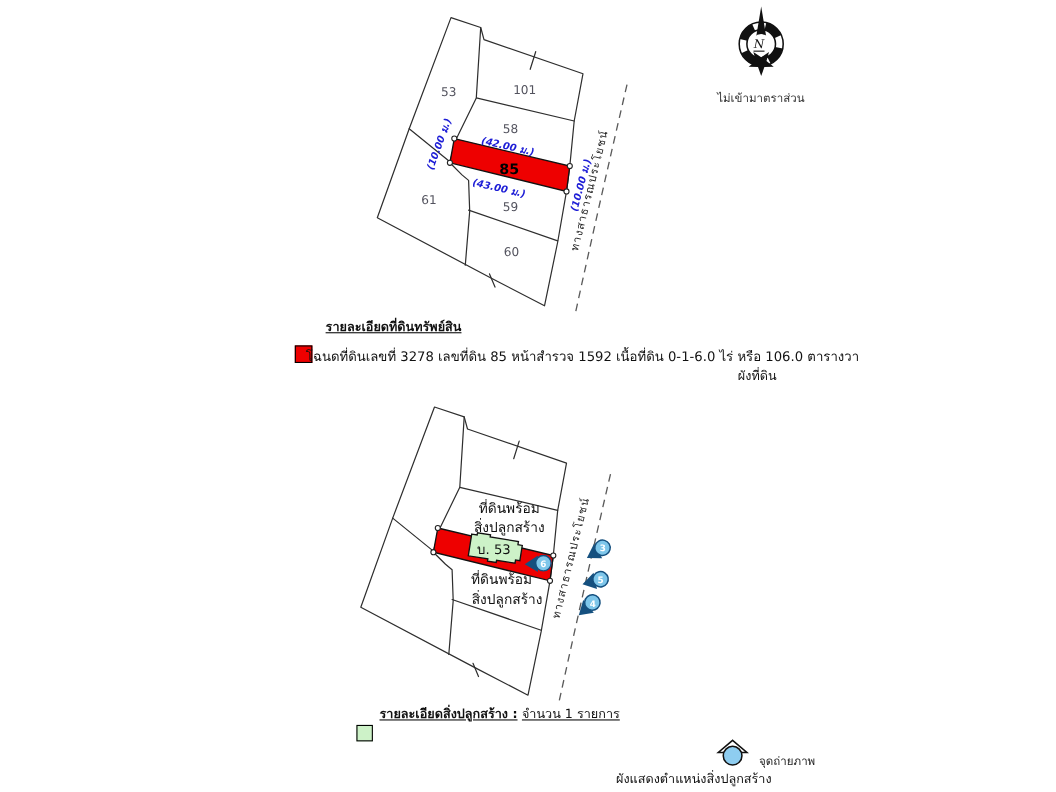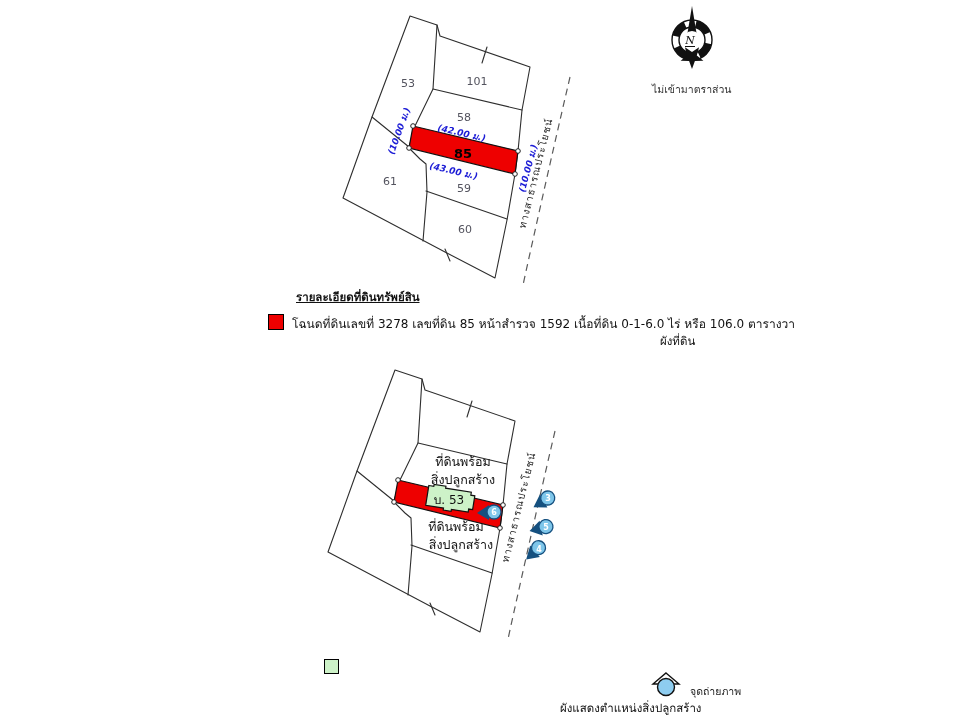--- a/index.html
+++ b/index.html
@@ -123,23 +123,26 @@
       </g>
       <g>
         <use href="#cam-sym" transform="translate(537,549) rotate(-40)"></use>
         <text class="camnum" x="539" y="552">4</text>
       </g>
     </g>
   </svg>
 
   <div class="abs legend-header" style="left:296px;top:288px;">รายละเอียดที่ดินทรัพย์สิน</div>
   <div class="abs swatch" style="left:268px;top:314px;background:#ee0000;"></div>
-  <div class="abs legend-text" style="left:292px;top:314px;">โฉนดที่ดินเลขที่ 3278 เลขที่ดิน 85 หน้าสำรวจ 1592 เนื้อที่ดิน 0-1-6.0 ไร่ หรือ 106.0 ตารางวา</div>
-  <div class="abs caption" style="left:660px;top:332px;width:110px;">ผังที่ดิน</div>
+  <div class="abs legend-text" style="left:278px;top:314px;">โฉนดที่ดินเลขที่ 3278 เลขที่ดิน 85 หน้าสำรวจ 1592 เนื้อที่ดิน 0-1-6.0 ไร่ หรือ 106.0 ตารางวา</div>
+  <div class="abs caption" style="left:596px;top:332px;width:110px;text-align:right;">ผังที่ดิน</div>
 
+  <div class="abs legend-header" style="left:345px;top:640px;">
+    <span>รายละเอียดสิ่งปลูกสร้าง :</span><span class="normal">จำนวน 1 รายการ</span>
+  </div>
   <div class="abs swatch" style="left:324px;top:659px;width:15px;height:15px;background:#cdf2c8;"></div>
 
   <svg class="abs" style="left:648px;top:671px;" width="36" height="28">
     <polygon points="18,2 31,13 5,13" fill="#ffffff" stroke="#111" stroke-width="1.4"></polygon>
     <circle cx="18" cy="16" r="8.5" fill="#8ecdf0" stroke="#111" stroke-width="1.4"></circle>
   </svg>
   <div class="abs" style="left:690px;top:683px;font-size:10.5px;color:#222;">จุดถ่ายภาพ</div>
   <div class="abs caption" style="left:560px;top:699px;width:260px;text-align:left;">ผังแสดงตำแหน่งสิ่งปลูกสร้าง</div>
 
 </div>

